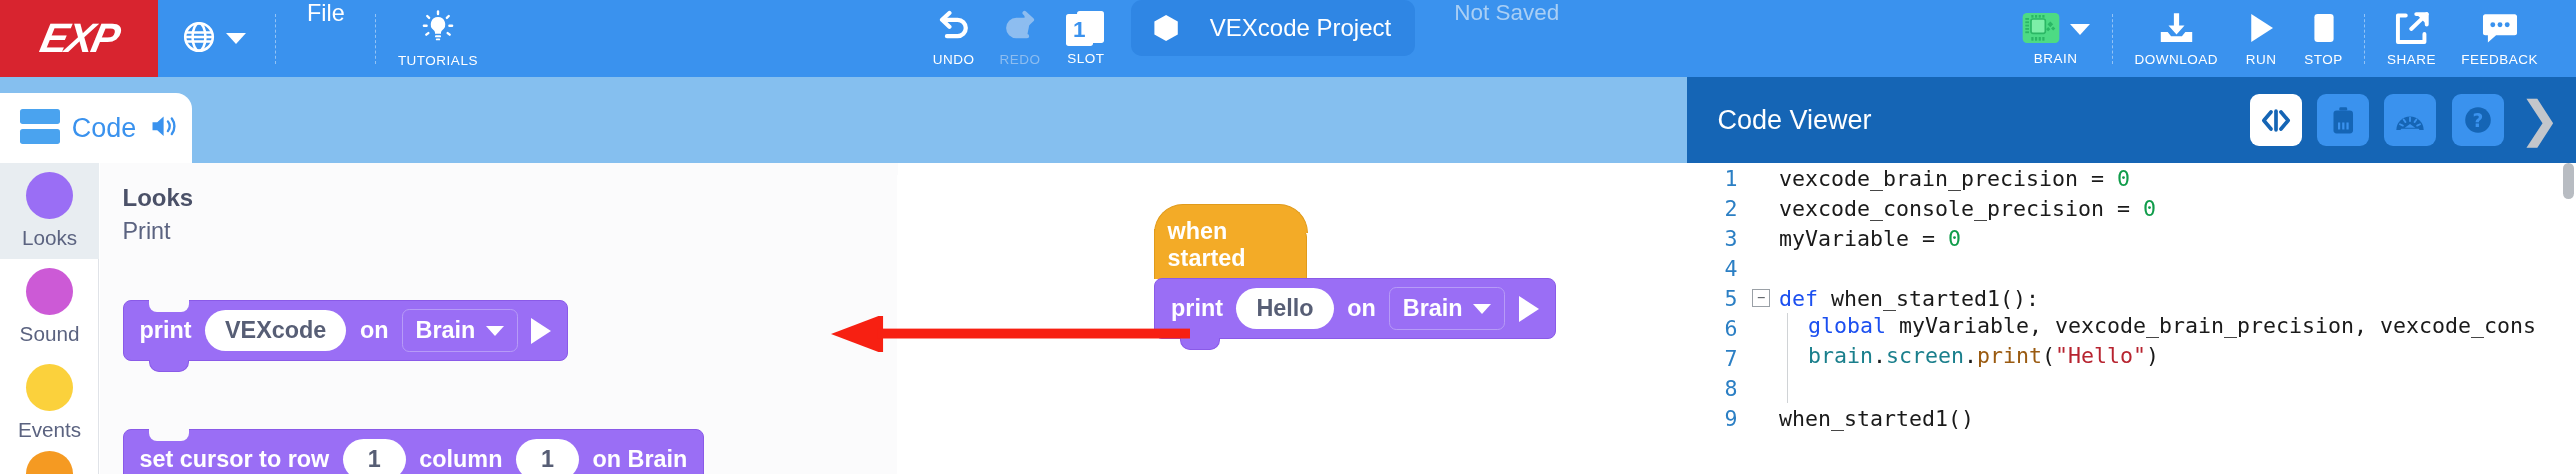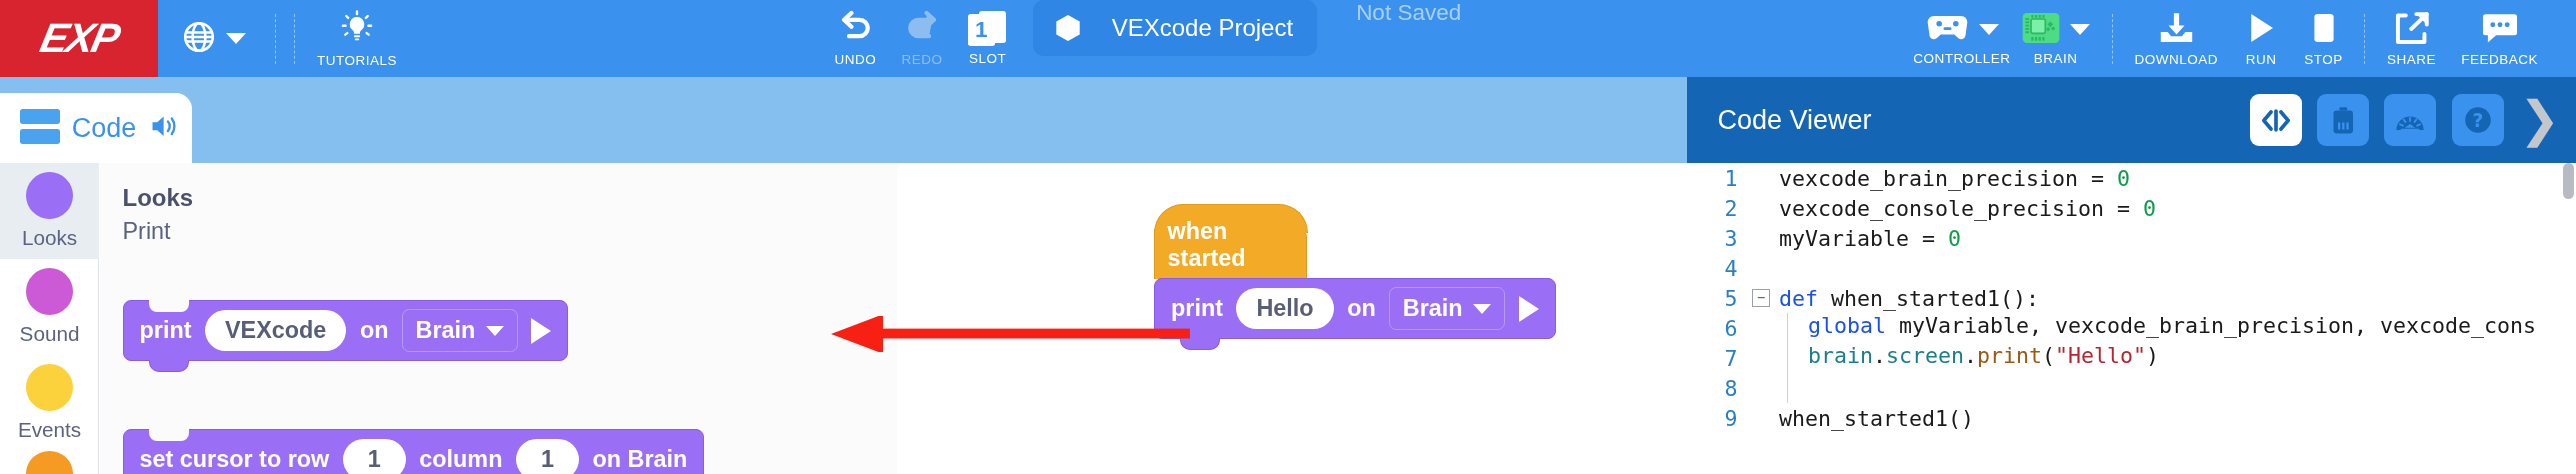--- a/index.html
+++ b/index.html
@@ -215,20 +215,21 @@
           <line x1="2.9" y1="9" x2="21.1" y2="9"></line>
             <line x1="2.9" y1="15" x2="21.1" y2="15"></line>
           <line x1="2.8" y1="12" x2="21.2" y2="12"></line>
         </svg>
       </span>
       <span class="caret-tri"></span>
     </div>
 
     <div class="divider"></div>
 
+    <div class="file-label">File</div>
 
     <div class="divider"></div>
 
     <div class="tb-item">
       <span>
         <svg width="40" height="38" viewBox="0 0 24 24">
           <path fill="#ffffff" d="M12 5.1a4.6 4.6 0 0 0-2.7 8.3c.5.4.8 1 .8 1.6v.6h3.8v-.6c0-.6.3-1.2.8-1.6A4.6 4.6 0 0 0 12 5.1z"></path>
           <rect x="10.1" y="16.6" width="3.8" height="1.3" rx=".6" fill="#ffffff"></rect>
           <rect x="10.6" y="18.6" width="2.8" height="1.2" rx=".6" fill="#ffffff"></rect>
           <g stroke="#ffffff" stroke-width="1.5" stroke-linecap="round">
@@ -278,34 +279,20 @@
 
     <div class="project-pill">
       <span class="hexagon"></span>
       <span class="ptitle">VEXcode Project</span>
     </div>
 
     <div class="not-saved">Not Saved</div>
 
     <div class="spacer"></div>
 
-    <div class="tb-item" style="padding-right:5.4px;">
-      <span style="display:flex;align-items:center;gap:9px;">
-        <span>
-          <svg width="45" height="34" viewBox="0 0 26 18">
-            <path fill="#ffffff" d="M5.2 2h15.6c2.2 0 3.9 1.9 3.6 4.1l-1 7.2c-.3 2-2.6 2.9-4.1 1.6l-2.4-2.1H9.1l-2.4 2.1c-1.5 1.3-3.8.4-4.1-1.6l-1-7.2C1.3 3.9 3 2 5.2 2z"></path>
-            <circle cx="8.2" cy="6.6" r="1.6" fill="#3a92ee"></circle>
-            <circle cx="17.8" cy="6.6" r="1.6" fill="#3a92ee"></circle>
-            <rect x="10.7" y="8.6" width="4.6" height="1.5" rx=".7" fill="#3a92ee"></rect>
-          </svg>
-        </span>
-        <span class="caret-tri"></span>
-      </span>
-      <span class="lbl">CONTROLLER</span>
-    </div>
 
     <div class="tb-item" style="padding-left:5.4px;">
       <span style="display:flex;align-items:center;gap:9px;">
         <span>
           <svg width="40" height="34" viewBox="0 0 24 20">
             <rect x="1" y="1" width="22" height="18" rx="2.5" fill="#4ddb84"></rect>
             <rect x="6" y="4.6" width="8.6" height="8.6" rx="1.2" fill="#7defa8" stroke="#2bb765" stroke-width="1"></rect>
             <g fill="#2bb765">
               <rect x="2.6" y="4" width="2.2" height="1.1"></rect>
                 <rect x="2.6" y="6" width="2.2" height="1.1"></rect>

